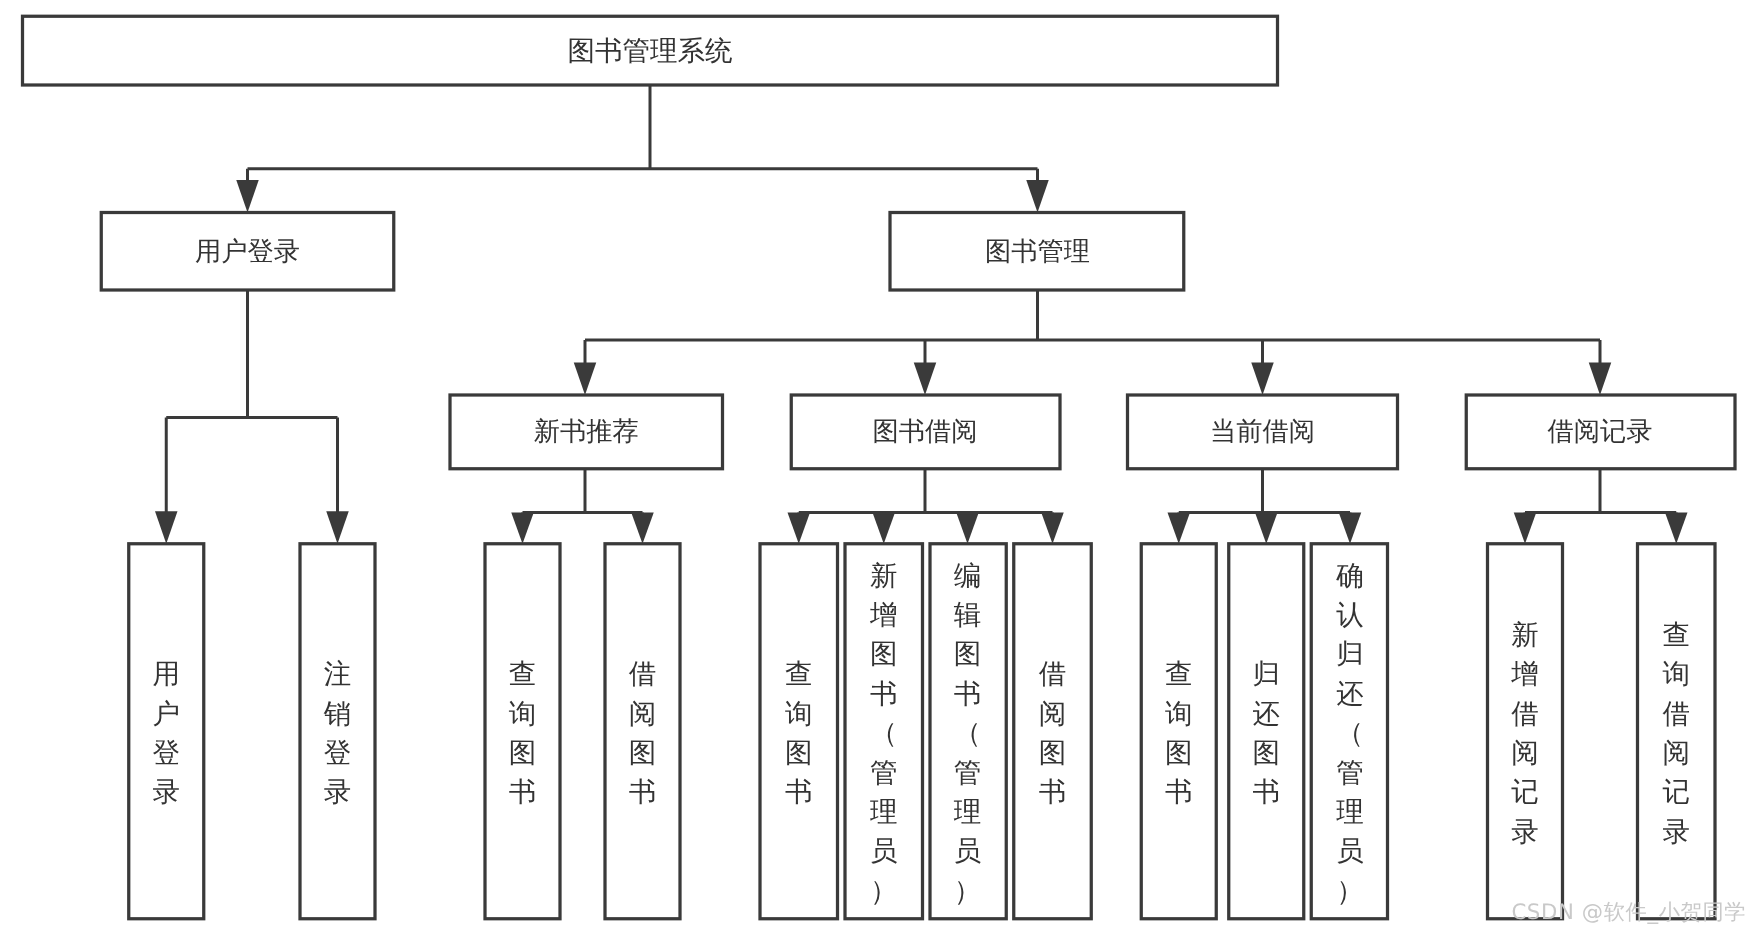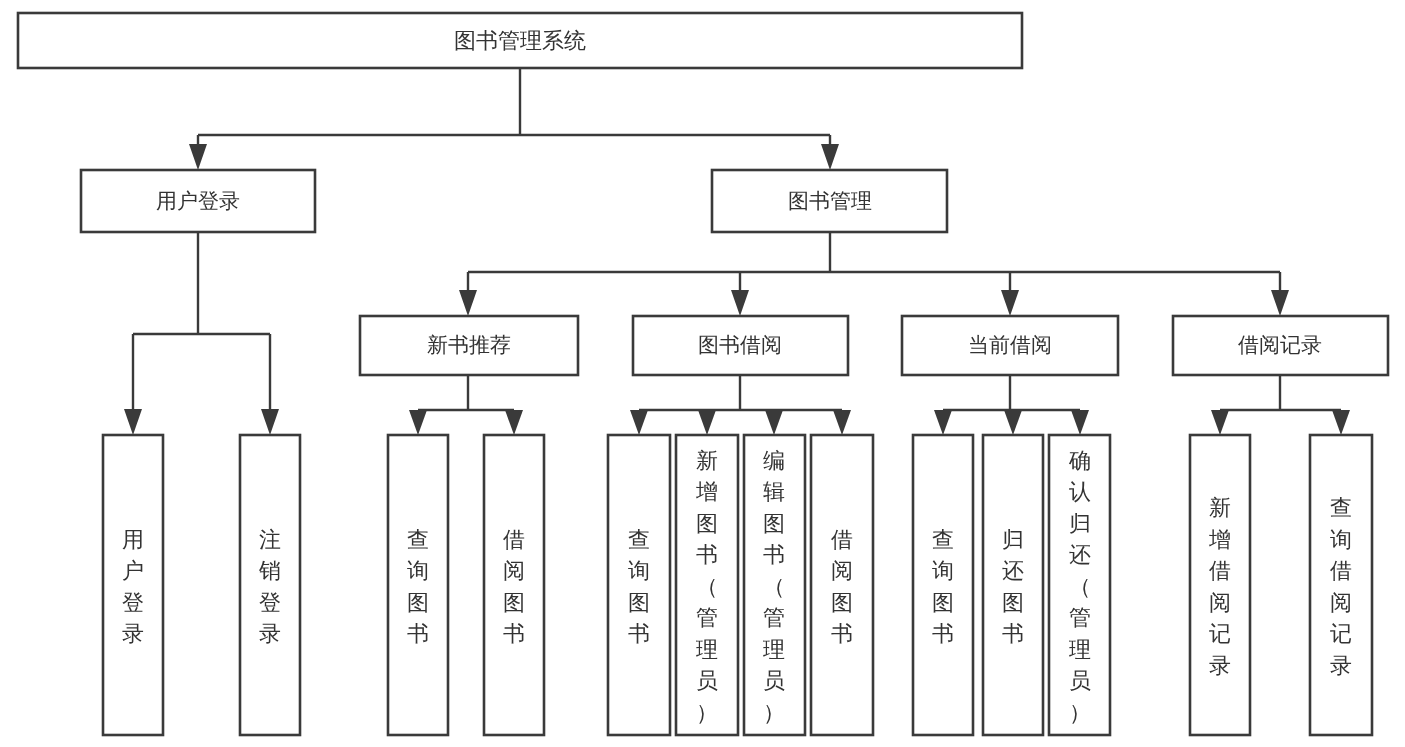--- a/index.html
+++ b/index.html
@@ -218,13 +218,14 @@
       <rect class="node-box" x="1190" y="435" width="60" height="300"></rect>
       <text class="leaf-label" x="1220" y="0"><tspan x="1220" y="515.1">新</tspan><tspan x="1220" y="546.6">增</tspan><tspan x="1220" y="578.1">借</tspan><tspan x="1220" y="609.6">阅</tspan><tspan x="1220" y="641.1">记</tspan><tspan x="1220" y="672.6">录</tspan></text>
     </g>
     <g>
       <rect class="node-box" x="1310" y="435" width="62" height="300"></rect>
       <text class="leaf-label" x="1341" y="0"><tspan x="1341" y="515.1">查</tspan><tspan x="1341" y="546.6">询</tspan><tspan x="1341" y="578.1">借</tspan><tspan x="1341" y="609.6">阅</tspan><tspan x="1341" y="641.1">记</tspan><tspan x="1341" y="672.6">录</tspan></text>
     </g>
 
   </svg>
 
+  <div class="watermark">CSDN @软件_小贺同学</div>
 </div>
 
 </body></html>

